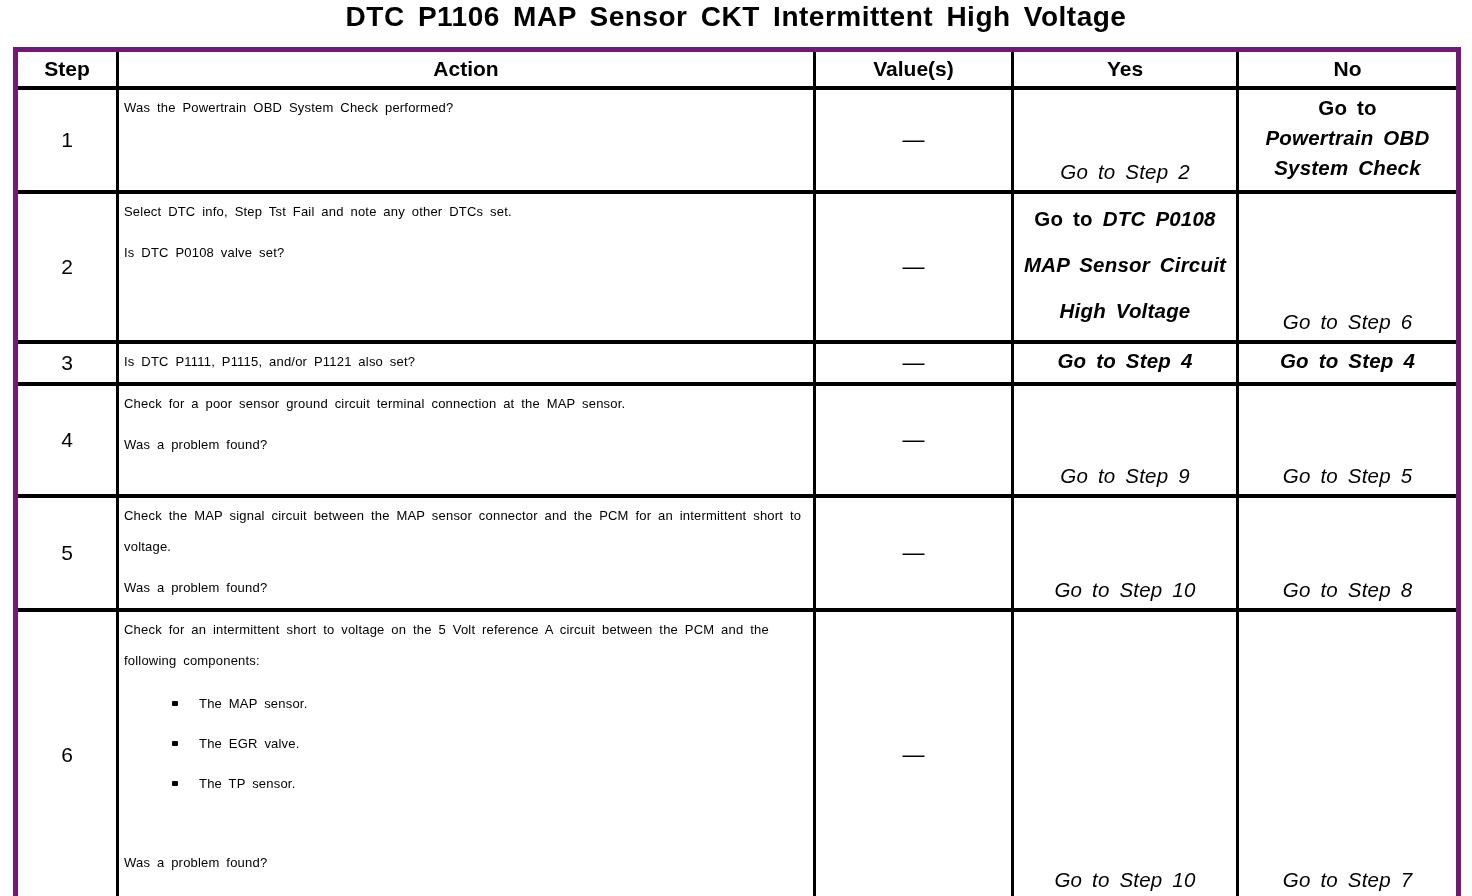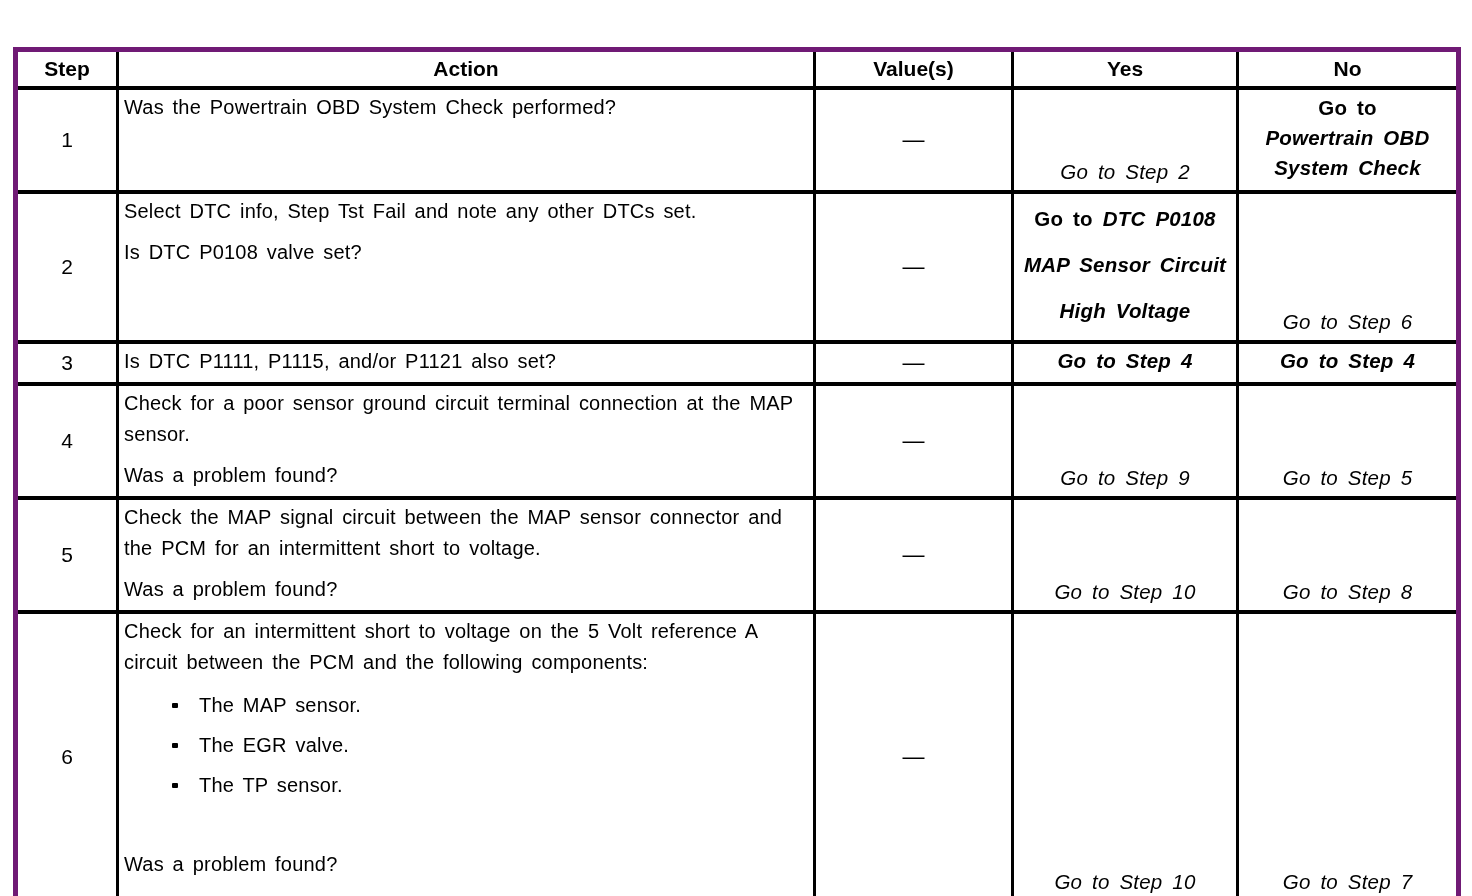--- a/index.html
+++ b/index.html
@@ -52,21 +52,21 @@
     vertical-align: middle;
     word-spacing: 2px;
   }
   td.step-cell {
     text-align: center;
     vertical-align: middle;
     font-size: 21px;
   }
   td.action-cell {
     vertical-align: top;
-    font-size: 20px;
+    font-size: 13px;
     line-height: 31px;
     padding: 2px 6px 5px 5px;
     word-spacing: 3px;
     letter-spacing: 0.2px;
     margin-top: 32px;
   }
   td.action-cell .para + .para { margin-top: 10px; }
   td.value-cell {
     text-align: center;
     vertical-align: middle;
@@ -102,20 +102,21 @@
     background: #000;
     border-radius: 1px;
   }
   .end-question { margin-top: 48px; }
 </style>
 </head>
 <body>
 
 <div class="page">
 
+  <div class="doc-title">DTC P1106 MAP Sensor CKT Intermittent High Voltage</div>
 
   <table class="dtc-table">
     <colgroup>
       <col style="width:102px">
       <col style="width:697px">
       <col style="width:198px">
       <col style="width:225px">
       <col style="width:221px">
     </colgroup>
 

